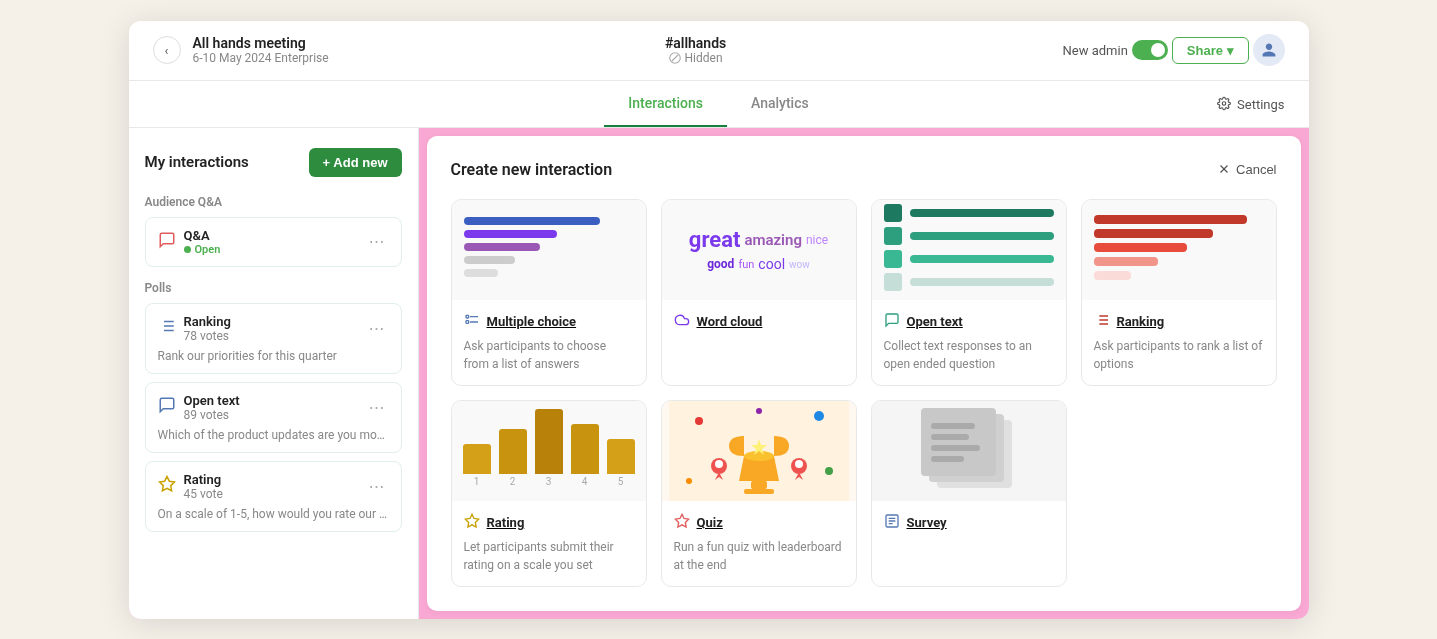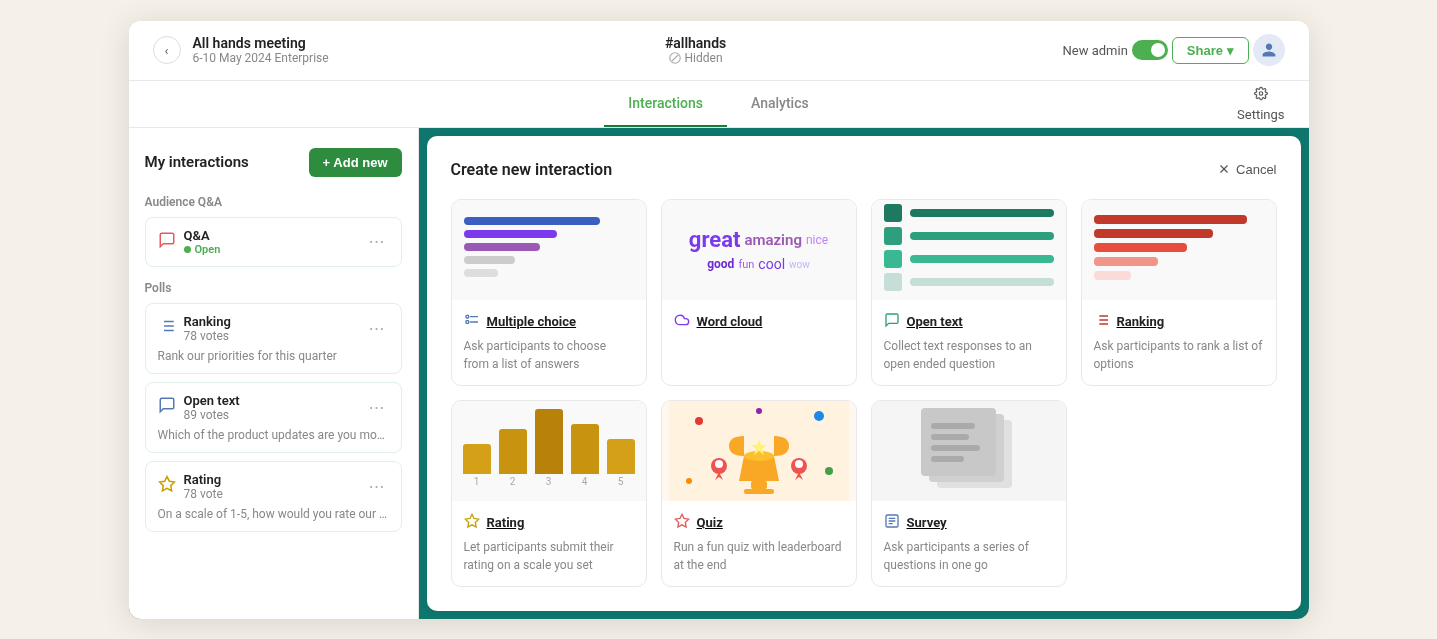--- a/index.html
+++ b/index.html
@@ -144,27 +144,26 @@
       position: absolute;
       right: 24px;
       top: 50%;
       transform: translateY(-50%);
       display: flex;
       align-items: center;
       gap: 6px;
       font-size: 13px;
       color: #555;
       cursor: pointer;
-      flex-direction: column;
     }
     
     .body {
       display: flex;
       flex: 1;
-      background: #0f766e;
+      background: #f9a8d4;
     }
     
     .sidebar {
       width: 290px;
       background: #fff;
       border-right: 1px solid #e8e8e8;
       padding: 20px 16px;
       flex-shrink: 0;
     }
     .sidebar-header {
@@ -538,21 +537,21 @@
         <div class="interaction-item">
           <div class="interaction-item-header">
             <div class="interaction-item-info">
               <span class="item-icon">
                 <svg width="18" height="18" viewBox="0 0 24 24" fill="none" stroke="#c8a000" stroke-width="2">
                   <polygon points="12 2 15.09 8.26 22 9.27 17 14.14 18.18 21.02 12 17.77 5.82 21.02 7 14.14 2 9.27 8.91 8.26 12 2"></polygon>
                 </svg>
               </span>
               <div>
                 <div class="item-name">Rating</div>
-                <div class="item-meta">78 vote</div>
+                <div class="item-meta">45 vote</div>
               </div>
             </div>
             <span class="three-dots">⋯</span>
           </div>
           <div class="item-desc">On a scale of 1-5, how would you rate our p...</div>
         </div>
       </div>
     </div>
 
     <div class="main">
@@ -800,21 +799,20 @@
                 <span class="card-type-icon">
                   <svg width="16" height="16" viewBox="0 0 24 24" fill="none" stroke="#5578b5" stroke-width="2">
                     <rect x="3" y="3" width="18" height="18" rx="2"></rect>
                       <line x1="7" y1="8" x2="17" y2="8"></line>
                     <line x1="7" y1="12" x2="17" y2="12"></line>
                       <line x1="7" y1="16" x2="13" y2="16"></line>
                   </svg>
                 </span>
                 <span class="card-type-name">Survey</span>
               </div>
-              <div class="card-desc">Ask participants a series of questions in one go</div>
             </div>
           </div>
 
         </div>
       </div>
     </div>
   </div>
 </div>
 
 </body></html>

